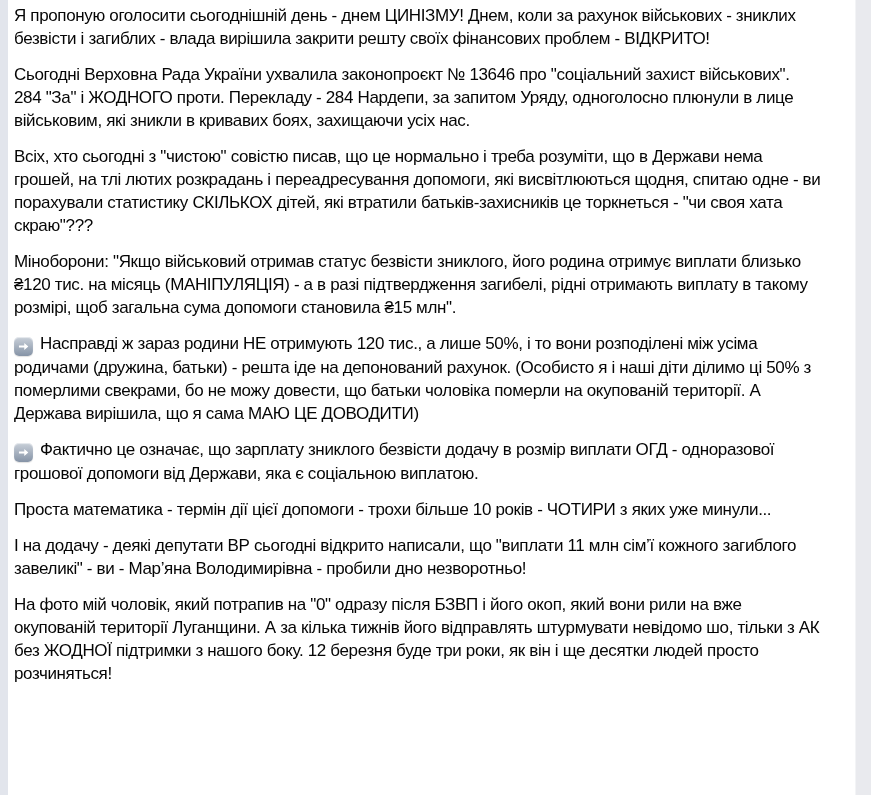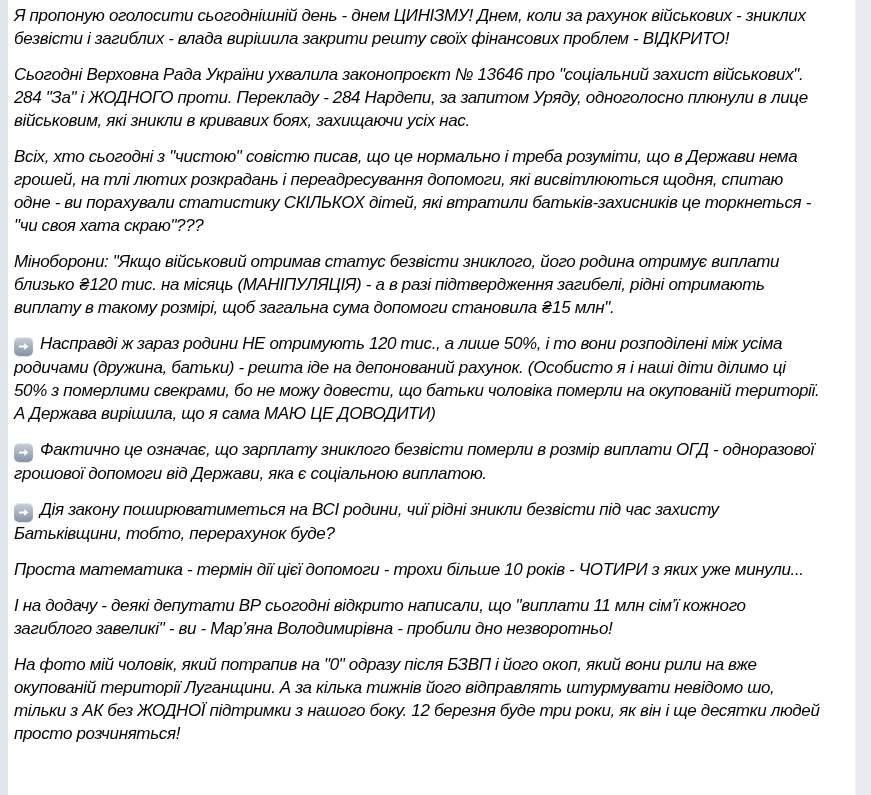--- a/index.html
+++ b/index.html
@@ -27,21 +27,21 @@
   }
   .content {
     position: absolute;
     left: 14px; top: 4px;
     width: 815px;
     font-size: 17px;
     line-height: 23px;
     letter-spacing: -0.35px;
     text-align: left;
   }
-  .para { margin: 0 8px 13px 0; font-style: italic; }
+  .para { margin: 0 8px 13px 0; }
   .para:last-child { margin-bottom: 0; }
   .arrow-icon {
     display: inline-flex;
     align-items: center;
     justify-content: center;
     width: 19px; height: 19px;
     border-radius: 5px;
     background: linear-gradient(180deg, #c9d0d9 0%, #8removed 100%);
     background: linear-gradient(180deg, #c9d0d9 0%, #8593a6 100%);
     box-shadow: inset 0 1px 1px rgba(255,255,255,0.6), 0 1px 1px rgba(0,0,0,0.12);
@@ -67,27 +67,22 @@
   <p class="para"><span class="arrow-icon">
         <svg viewBox="0 0 20 20" xmlns="http://www.w3.org/2000/svg">
           <path d="M3 8.4 h8.2 V4.6 L17.4 10 l-6.2 5.4 V11.6 H3 Z" fill="#ffffff"></path>
         </svg>
       </span><span class="para-text">Насправді ж зараз родини НЕ отримують 120 тис., а лише 50%, і то вони розподілені між усіма родичами (дружина, батьки) - решта іде на депонований рахунок. (Особисто я і наші діти ділимо ці 50% з померлими свекрами, бо не можу довести, що батьки чоловіка померли на окупованій території. А Держава вирішила, що я сама МАЮ ЦЕ ДОВОДИТИ)</span></p>
 
   <p class="para"><span class="arrow-icon">
         <svg viewBox="0 0 20 20" xmlns="http://www.w3.org/2000/svg">
           <path d="M3 8.4 h8.2 V4.6 L17.4 10 l-6.2 5.4 V11.6 H3 Z" fill="#ffffff"></path>
         </svg>
-      </span><span class="para-text">Фактично це означає, що зарплату зниклого безвісти померли в розмір виплати ОГД - одноразової грошової допомоги від Держави, яка є соціальною виплатою.</span></p>
+      </span><span class="para-text">Фактично це означає, що зарплату зниклого безвісти додачу в розмір виплати ОГД - одноразової грошової допомоги від Держави, яка є соціальною виплатою.</span></p>
 
-  <p class="para"><span class="arrow-icon">
-        <svg viewBox="0 0 20 20" xmlns="http://www.w3.org/2000/svg">
-          <path d="M3 8.4 h8.2 V4.6 L17.4 10 l-6.2 5.4 V11.6 H3 Z" fill="#ffffff"></path>
-        </svg>
-      </span><span class="para-text">Дія закону поширюватиметься на ВСІ родини, чиї рідні зникли безвісти під час захисту Батьківщини, тобто, перерахунок буде?</span></p>
 
   <p class="para"><span class="para-text">Проста математика - термін дії цієї допомоги - трохи більше 10 років - ЧОТИРИ з яких уже минули...</span></p>
 
   <p class="para"><span class="para-text">І на додачу - деякі депутати ВР сьогодні відкрито написали, що "виплати 11 млн сім’ї кожного загиблого завеликі" - ви - Мар’яна Володимирівна - пробили дно незворотньо!</span></p>
 
   <p class="para"><span class="para-text">На фото мій чоловік, який потрапив на "0" одразу після БЗВП і його окоп, який вони рили на вже окупованій території Луганщини. А за кілька тижнів його відправлять штурмувати невідомо шо, тільки з АК без ЖОДНОЇ підтримки з нашого боку. 12 березня буде три роки, як він і ще десятки людей просто розчиняться!</span></p>
 </div>
 
 <div class="scrollbar-track"></div>
 

